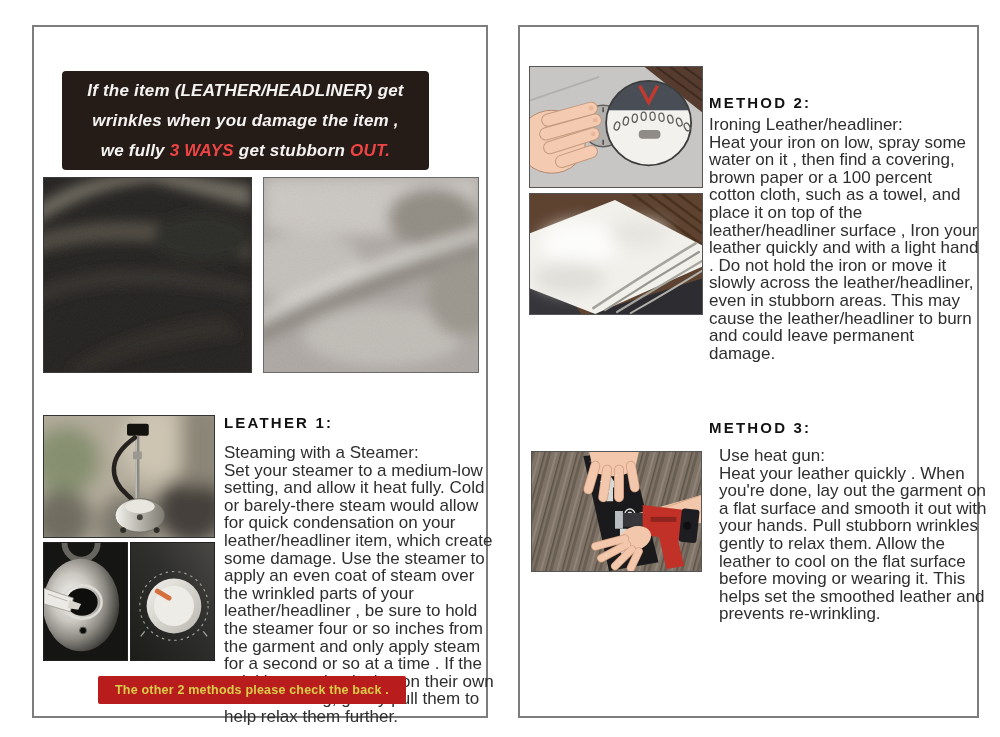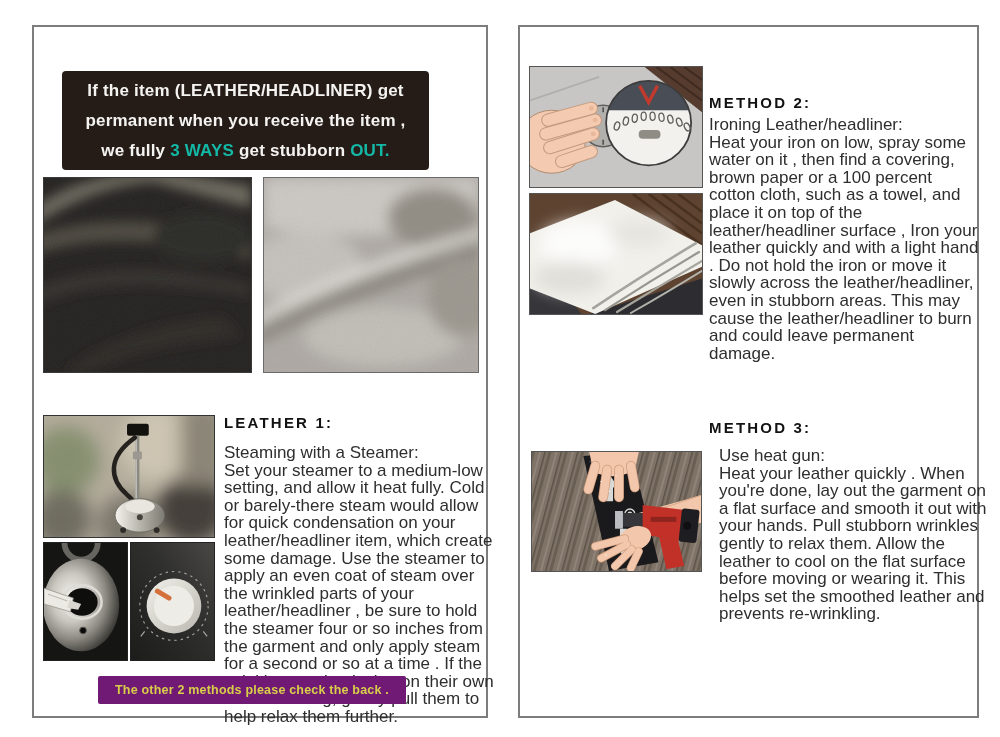--- a/index.html
+++ b/index.html
@@ -9,27 +9,27 @@
   .page { position:absolute; background:#fff; border:2px solid #7d7d7d; }
   #left-page  { left:32px;  top:25px; width:456px; height:693px; }
   #right-page { left:518px; top:25px; width:461px; height:693px; }
 
   .abs { position:absolute; }
 
   .banner {
     left:28px; top:44px; width:367px; height:99px;
     background:#251c17; border-radius:4px;
     color:#f4f3f1; font-weight:bold; font-size:17px; line-height:30px;
-    text-align:center; padding-top:5px; letter-spacing:.2px;
+    text-align:center; padding-top:5px; letter-spacing:.2px;font-style:italic;
   }
-  .banner .hl { color:#14b8a6;text-align:right; }
+  .banner .hl { color:#ef4444;text-align:right; }
 
   .footer-note {
     left:64px; top:649px; width:308px; height:28px;
-    background:#701a75; border-radius:2px;
+    background:#b91c1c; border-radius:2px;
     color:#d8ce49; font-weight:bold; font-size:12.5px; line-height:28px;
     text-align:center; letter-spacing:.2px;
   }
 
   .photo { position:absolute; overflow:hidden; background:#888; }
   .photo svg { display:block; width:100%; height:100%; }
 
   #fabric-dark   { left:9px;   top:150px; width:209px; height:196px; border:1px solid #3a3a3a; }
   #fabric-light  { left:229px; top:150px; width:216px; height:196px; border:1px solid #6a6a6a; }
   #steamer-photo { left:9px;   top:388px; width:172px; height:123px; border:1px solid #333; }
@@ -50,21 +50,21 @@
   #m2-text { left:189px; top:89px;  width:274px; }
   #m3-text { left:199px; top:420px; width:274px; }
 </style>
 </head>
 <body>
 
 <div class="page" id="left-page">
 
   <div class="abs banner">
     <div>If the item (LEATHER/HEADLINER) get</div>
-    <div>permanent when you receive the item ,</div>
+    <div>wrinkles when you damage the item ,</div>
     <div><span>we fully </span><span class="hl">3 WAYS</span><span> get stubborn </span><span class="hl">OUT.</span></div>
   </div>
 
   <div class="photo" id="fabric-dark">
     <svg viewBox="0 0 209 196" preserveAspectRatio="none">
       <defs>
         <filter id="fd-b" x="-20%" y="-20%" width="140%" height="140%">
             <feGaussianBlur stdDeviation="6"></feGaussianBlur>
           </filter>
         <filter id="fd-n">

